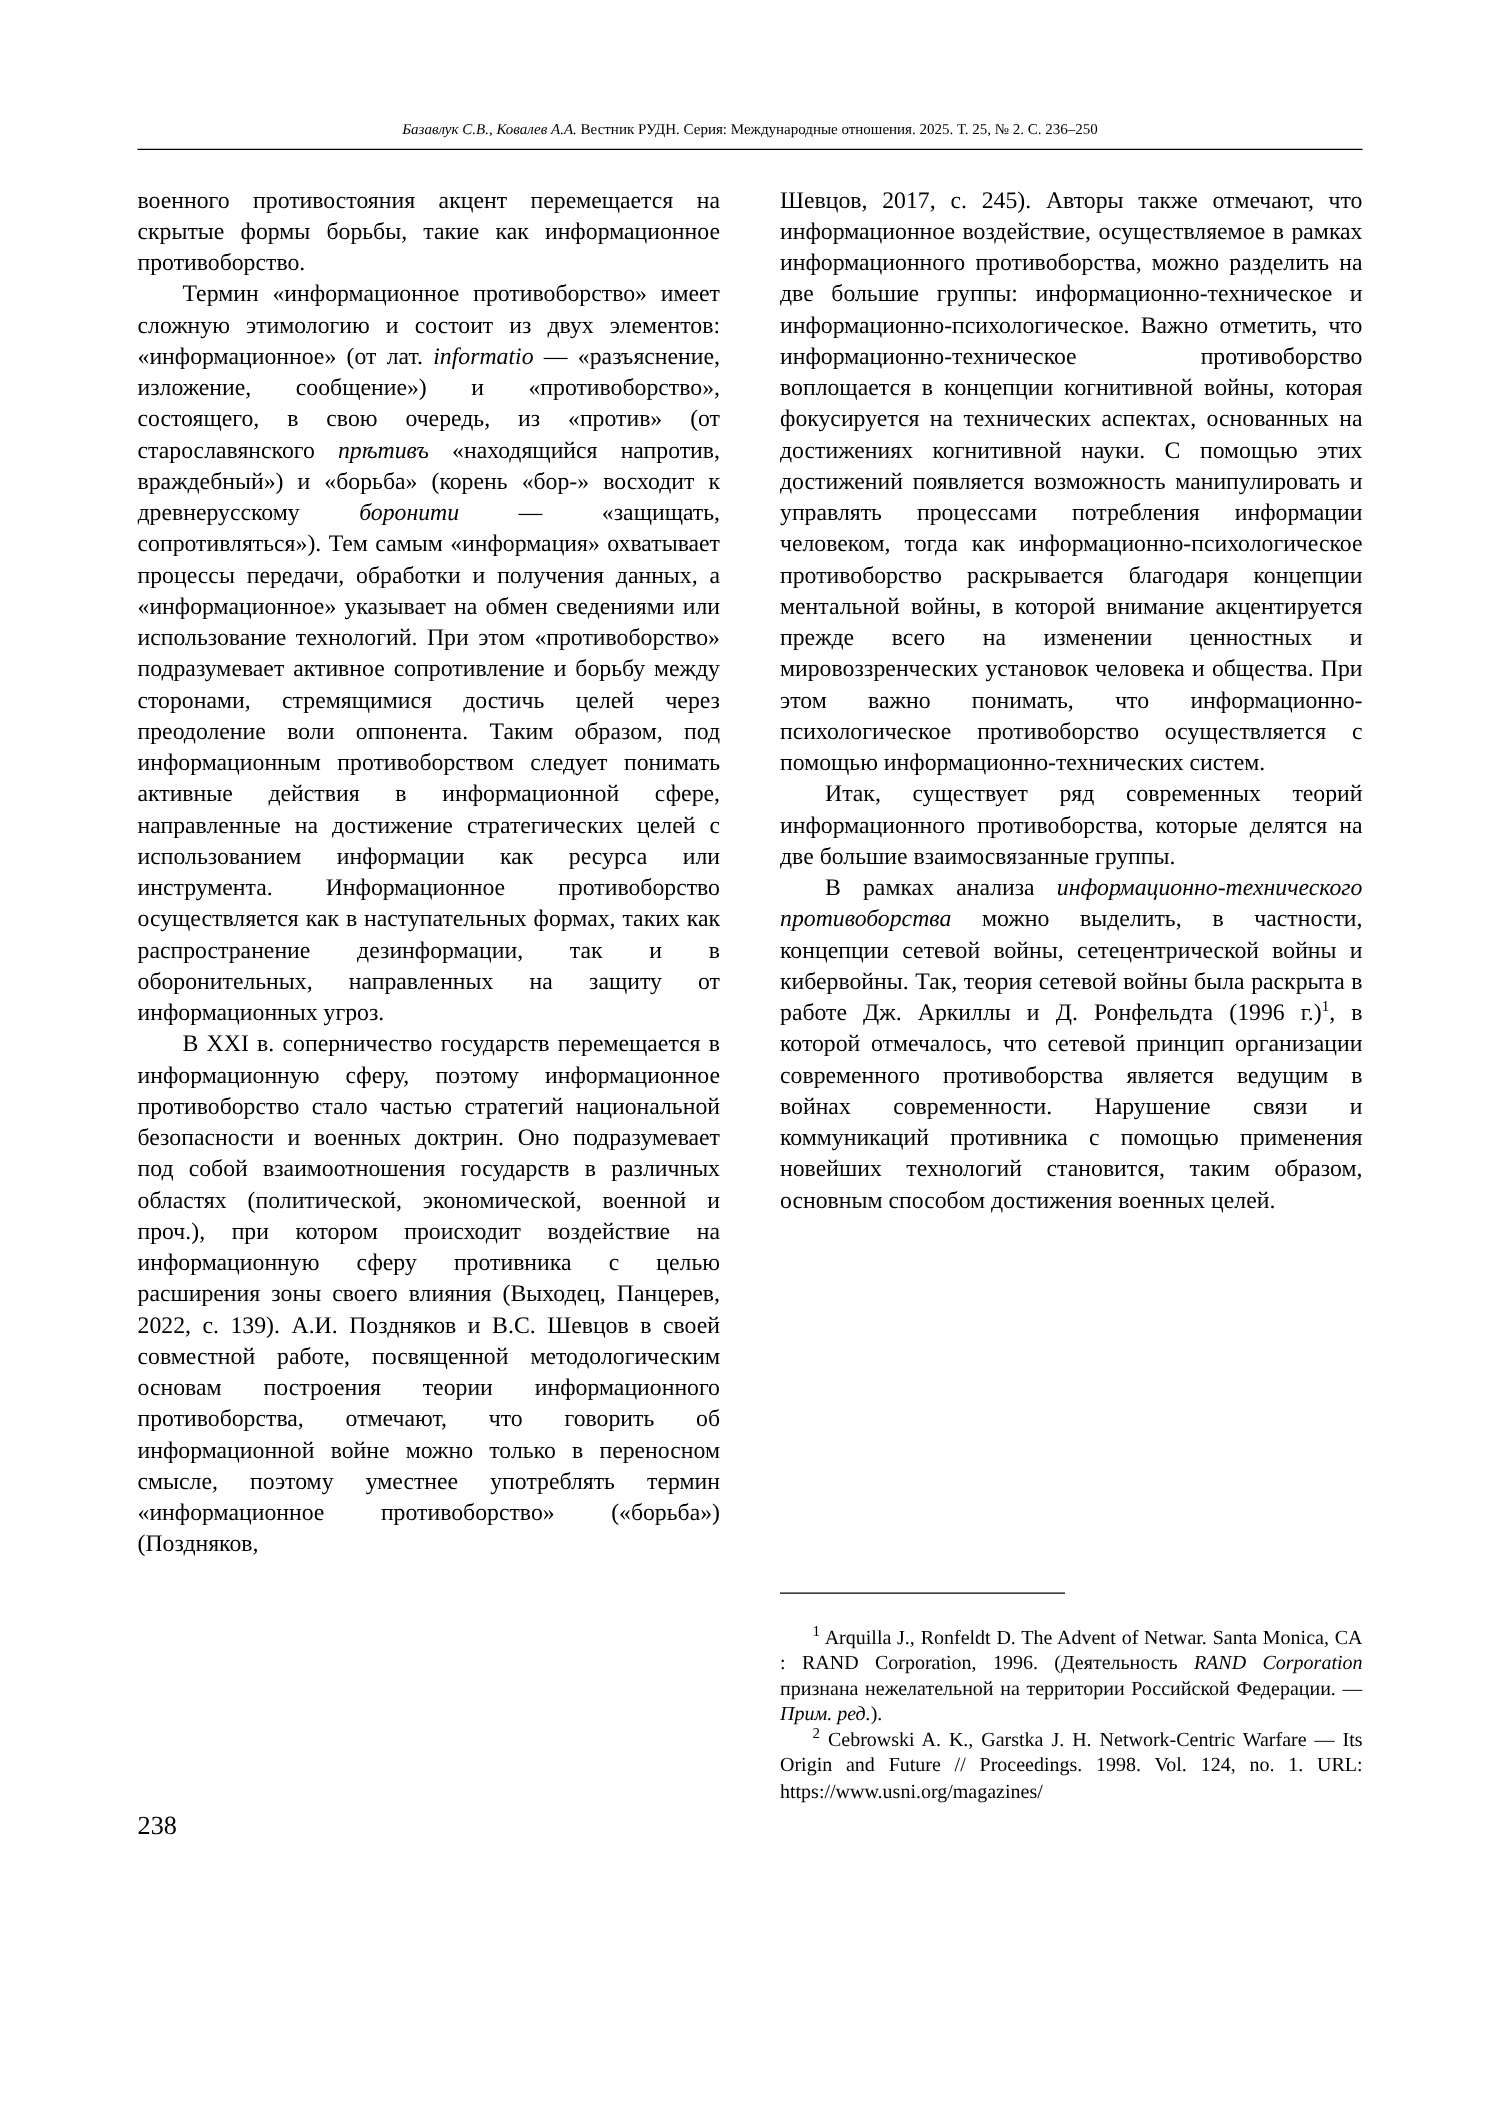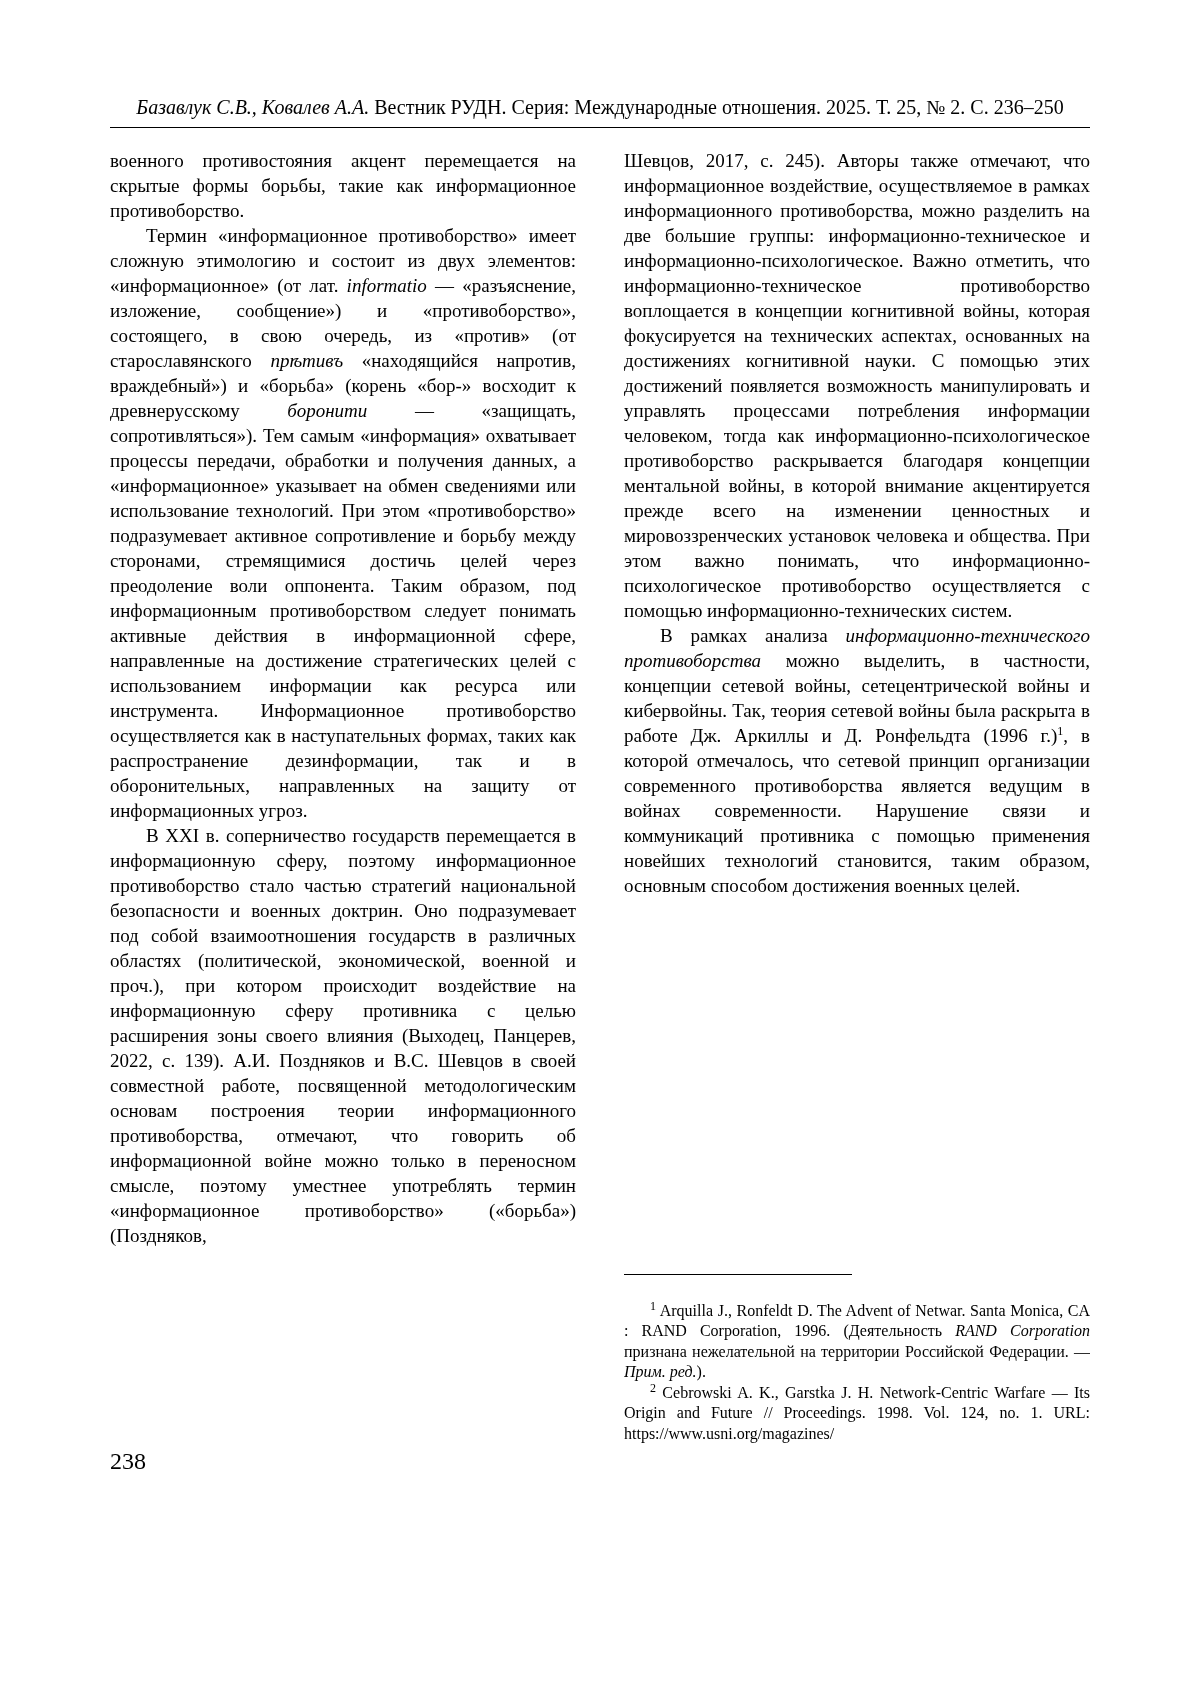--- a/index.html
+++ b/index.html
@@ -11,21 +11,21 @@
     margin: 0 auto;
     background: #ffffff;
     color: #000000;
     font-family: "Liberation Serif", serif;
     overflow: hidden;
   }
   .running-head {
     position: absolute;
     top: 96px; left: 110px; right: 110px;
     text-align: center;
-    font-size: 20px;
+    font-size: 12px;
     padding-bottom: 8px;
     border-bottom: 1.5px solid #000;
     white-space: nowrap;
   }
   .running-head .authors { font-style: italic; }
   .columns {
     position: absolute;
     top: 148px; left: 110px; right: 110px;
     height: 1296px;
     display: flex;
@@ -50,21 +50,21 @@
     margin: 10px 0 7px 0;
   }
   .footnotes { font-size: 16px; line-height: 20.5px; text-align: justify; margin-top: 26px; }
   .footnotes p.para.indent { text-indent: 26px; }
   .page-footer {
     position: absolute;
     top: 1448px; left: 110px; right: 110px;
     display: flex;
     justify-content: space-between;
     align-items: flex-start;
-    font-size: 24px;
+    font-size: 21px;
   }
 </style>
 </head>
 <body>
 
 <div class="page">
 
   <div class="running-head">
     <span class="authors">Базавлук С.В., Ковалев А.А.</span>
     <span>Вестник РУДН. Серия: Международные отношения. 2025. Т. 25, № 2. С. 236–250</span>
@@ -73,20 +73,21 @@
   <div class="columns">
     <div class="col col-left">
         <p class="para"><span>военного противостояния акцент перемещается на скрытые формы борьбы, такие как информационное противоборство.</span></p>
         <p class="para indent"><span>Термин «информационное противоборство» имеет сложную этимологию и состоит из двух элементов: «информационное» (от лат. </span><em>informatio</em><span> — «разъяснение, изложение, сообщение») и «противоборство», состоящего, в свою очередь, из «против» (от старославянского </span><em>прѣтивъ</em><span> «находящийся напротив, враждебный») и «борьба» (корень «бор-» восходит к древнерусскому </span><em>боронити</em><span> — «защищать, сопротивляться»). Тем самым «информация» охватывает процессы передачи, обработки и получения данных, а «информационное» указывает на обмен сведениями или использование технологий. При этом «противоборство» подразумевает активное сопротивление и борьбу между сторонами, стремящимися достичь целей через преодоление воли оппонента. Таким образом, под информационным противоборством следует понимать активные действия в информационной сфере, направленные на достижение стратегических целей с использованием информации как ресурса или инструмента. Информационное противоборство осуществляется как в наступательных формах, таких как распространение дезинформации, так и в оборонительных, направленных на защиту от информационных угроз.</span></p>
         <p class="para indent"><span>В XXI в. соперничество государств перемещается в информационную сферу, поэтому информационное противоборство стало частью стратегий национальной безопасности и военных доктрин. Оно подразумевает под собой взаимоотношения государств в различных областях (политической, экономической, военной и проч.), при котором происходит воздействие на информационную сферу противника с целью расширения зоны своего влияния (Выходец, Панцерев, 2022, с. 139). А.И. Поздняков и В.С. Шевцов в своей совместной работе, посвященной методологическим основам построения теории информационного противоборства, отмечают, что говорить об информационной войне можно только в переносном смысле, поэтому уместнее употреблять термин «информационное противоборство» («борьба») (Поздняков,</span></p>
       </div>
 
     <div class="col col-right">
       <div class="right-text">
           <p class="para"><span>Шевцов, 2017, с. 245). Авторы также отмечают, что информационное воздействие, осуществляемое в рамках информационного противоборства, можно разделить на две большие группы: информационно-техническое и информационно-психологическое. Важно отметить, что информационно-техническое противоборство воплощается в концепции когнитивной войны, которая фокусируется на технических аспектах, основанных на достижениях когнитивной науки. С помощью этих достижений появляется возможность манипулировать и управлять процессами потребления информации человеком, тогда как информационно-психологическое противоборство раскрывается благодаря концепции ментальной войны, в которой внимание акцентируется прежде всего на изменении ценностных и мировоззренческих установок человека и общества. При этом важно понимать, что информационно-психологическое противоборство осуществляется с помощью информационно-технических систем.</span></p>
+          <p class="para indent"><span>Итак, существует ряд современных теорий информационного противоборства, которые делятся на две большие взаимосвязанные группы.</span></p>
           <p class="para indent"><span>В рамках анализа </span><em>информационно-технического противоборства</em><span> можно выделить, в частности, концепции сетевой войны, сетецентрической войны и кибервойны. Так, теория сетевой войны была раскрыта в работе Дж. Аркиллы и Д. Ронфельдта (1996 г.)</span><sup>1</sup><span>, в которой отмечалось, что сетевой принцип организации современного противоборства является ведущим в войнах современности. Нарушение связи и коммуникаций противника с помощью применения новейших технологий становится, таким образом, основным способом достижения военных целей.</span></p>
         </div>
 
       <div class="footnote-block">
         <div class="footnote-sep"></div>
         <div class="footnotes">
             <p class="para indent"><sup>1</sup><span> Arquilla J., Ronfeldt D. The Advent of Netwar. Santa Monica, CA : RAND Corporation, 1996. (Деятельность </span><em>RAND Corporation</em><span> признана нежелательной на территории Российской Федерации. — </span><em>Прим. ред.</em><span>).</span></p>
             <p class="para indent"><sup>2</sup><span> Cebrowski A. K., Garstka J. H. Network-Centric Warfare — Its Origin and Future // Proceedings. 1998. Vol. 124, no. 1. URL: https://www.usni.org/magazines/</span></p>
           </div>
       </div>

